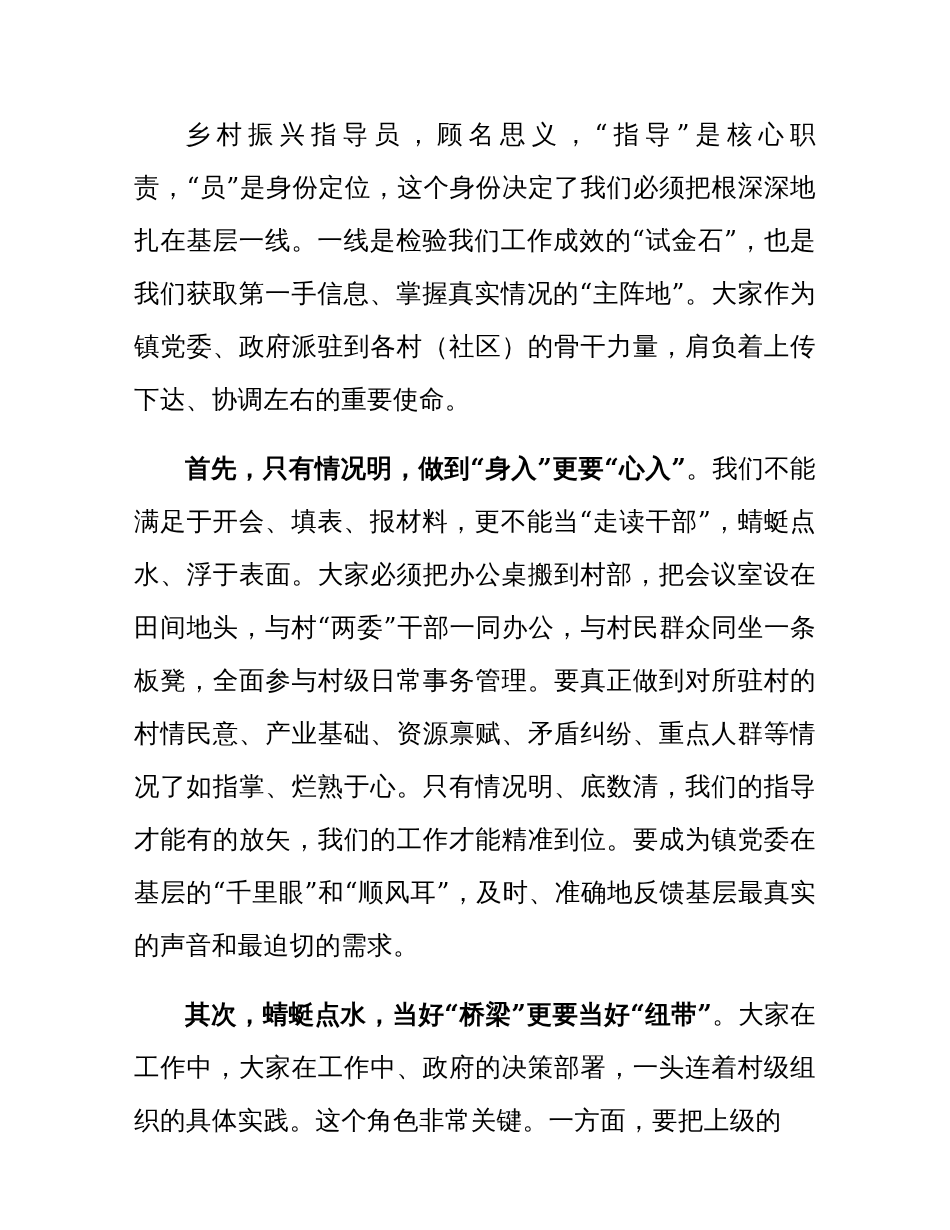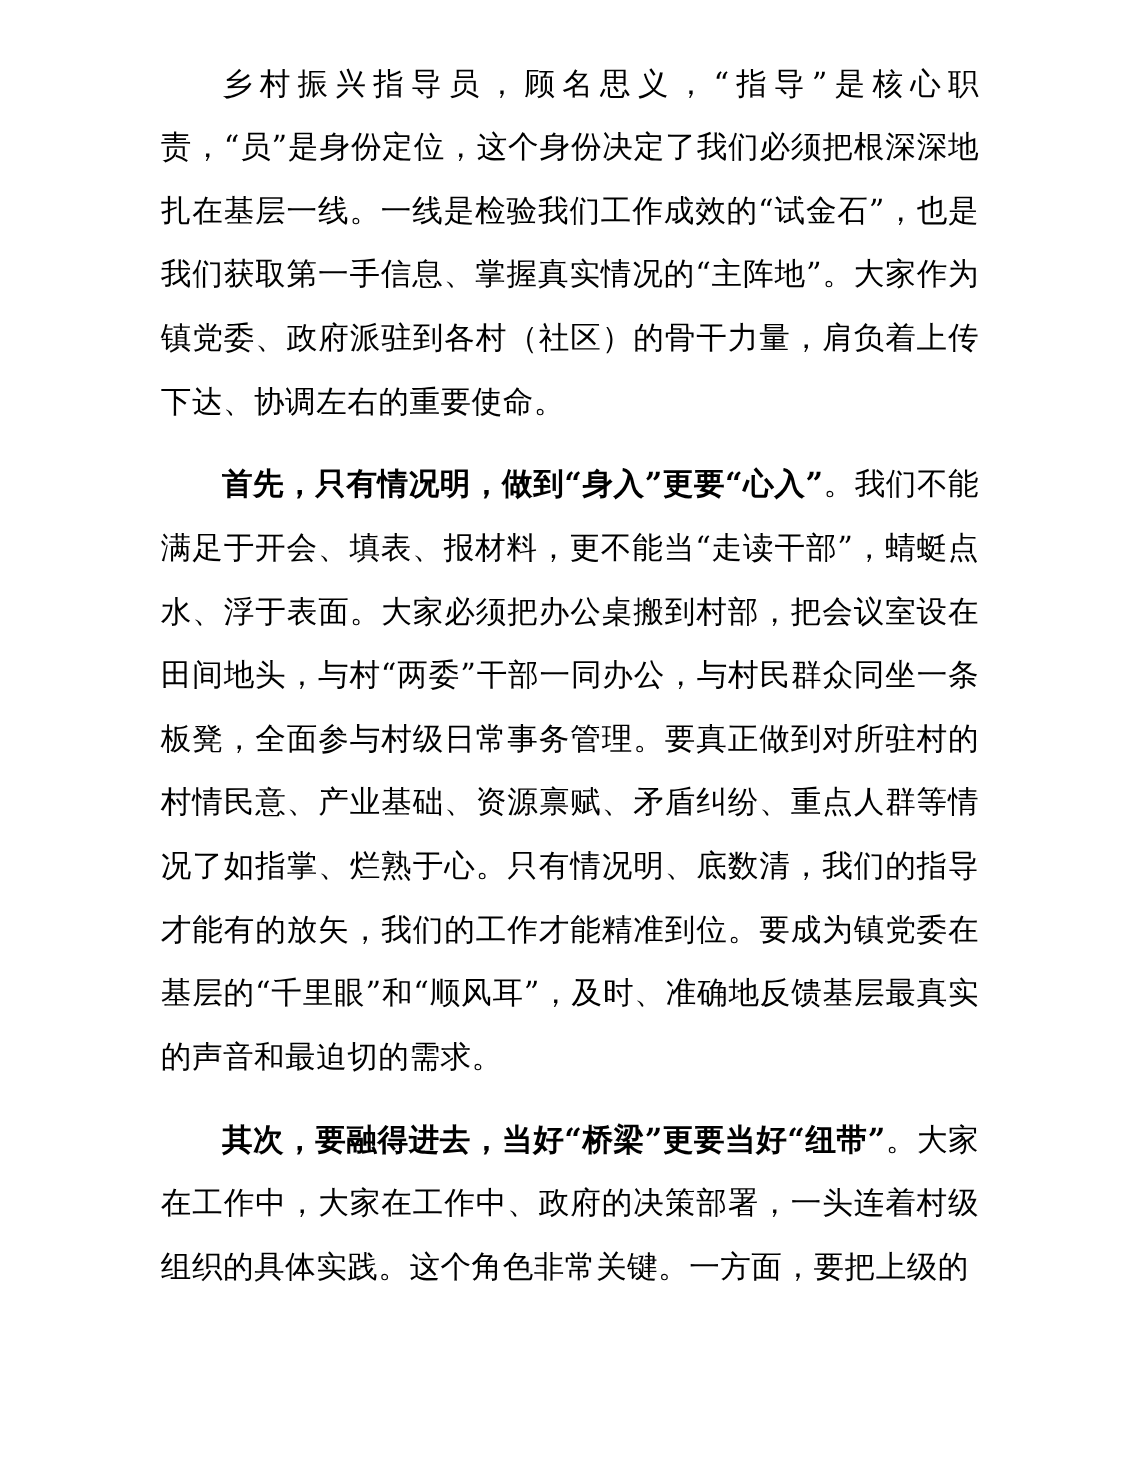--- a/index.html
+++ b/index.html
@@ -12,21 +12,21 @@
     height: 1230px;
     font-family: "DejaVu Serif", "Liberation Serif", serif;
     color: #000000;
     overflow: hidden;
   }
   .page {
     position: relative;
     width: 950px;
     height: 1230px;
     box-sizing: border-box;
-    padding: 44px 134px 40px 134px;
+    padding: 108px 134px 40px 134px;
     background: #ffffff;
   }
   .doc-body {
     font-size: 25.5px;
     line-height: 53px;
     text-align: justify;
     text-justify: inter-ideograph;
     letter-spacing: 0.4px;
   }
   .para {
@@ -48,17 +48,17 @@
 
     <p class="para">
       <span>乡村振兴指导员，顾名思义，“指导”是核心职责，“员”是身份定位，这个身份决定了我们必须把根深深地扎在基层一线。一线是检验我们工作成效的“试金石”，也是我们获取第一手信息、掌握真实情况的“主阵地”。大家作为镇党委、政府派驻到各村（社区）的骨干力量，肩负着上传下达、协调左右的重要使命。</span>
     </p>
 
     <p class="para">
       <span class="lead">首先，只有情况明，做到“身入”更要“心入”</span><span>。我们不能满足于开会、填表、报材料，更不能当“走读干部”，蜻蜓点水、浮于表面。大家必须把办公桌搬到村部，把会议室设在田间地头，与村“两委”干部一同办公，与村民群众同坐一条板凳，全面参与村级日常事务管理。要真正做到对所驻村的村情民意、产业基础、资源禀赋、矛盾纠纷、重点人群等情况了如指掌、烂熟于心。只有情况明、底数清，我们的指导才能有的放矢，我们的工作才能精准到位。要成为镇党委在基层的“千里眼”和“顺风耳”，及时、准确地反馈基层最真实的声音和最迫切的需求。</span>
     </p>
 
     <p class="para">
-      <span class="lead">其次，要融得进去，当好“桥梁”更要当好“纽带”</span><span>。大家在工作中，大家在工作中、政府的决策部署，一头连着村级组织的具体实践。这个角色非常关键。一方面，要把上级的</span>
+      <span class="lead">其次，蜻蜓点水，当好“桥梁”更要当好“纽带”</span><span>。大家在工作中，大家在工作中、政府的决策部署，一头连着村级组织的具体实践。这个角色非常关键。一方面，要把上级的</span>
     </p>
 
   </div>
 </div>
 
 </body></html>

